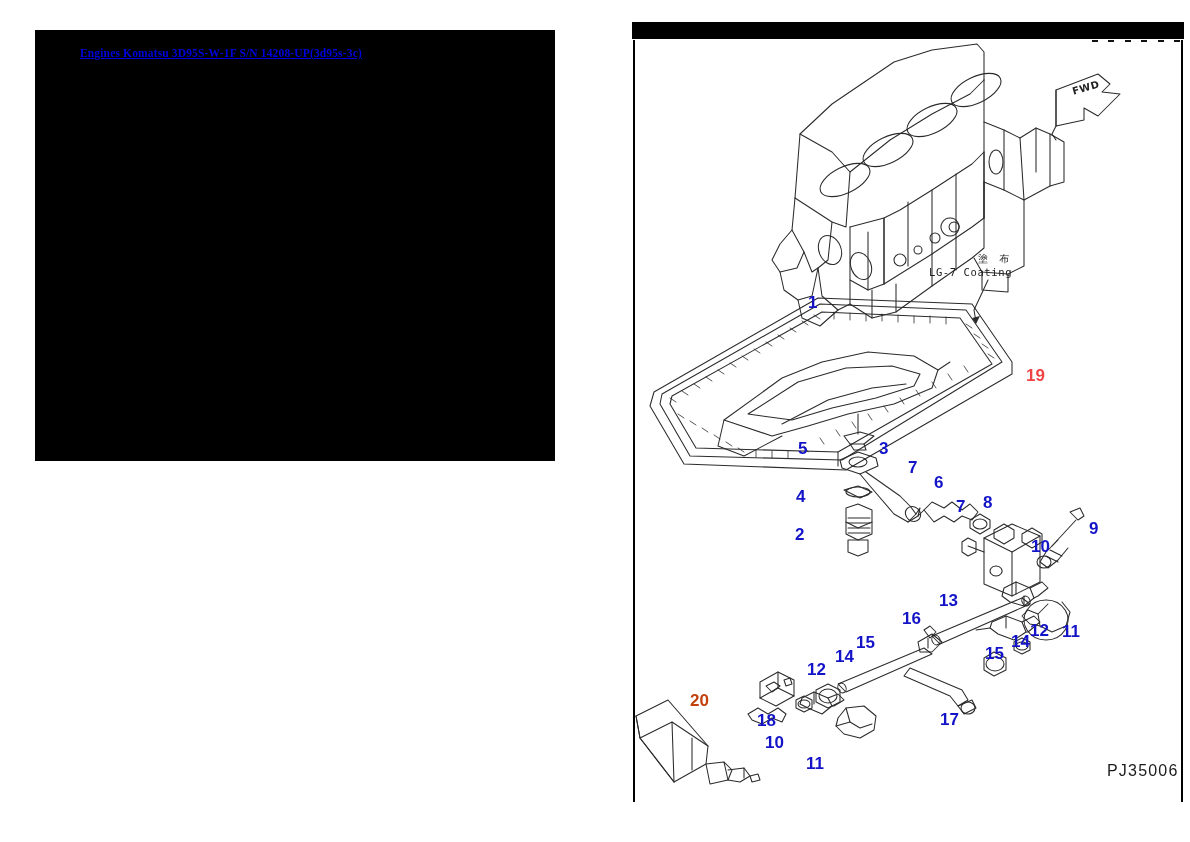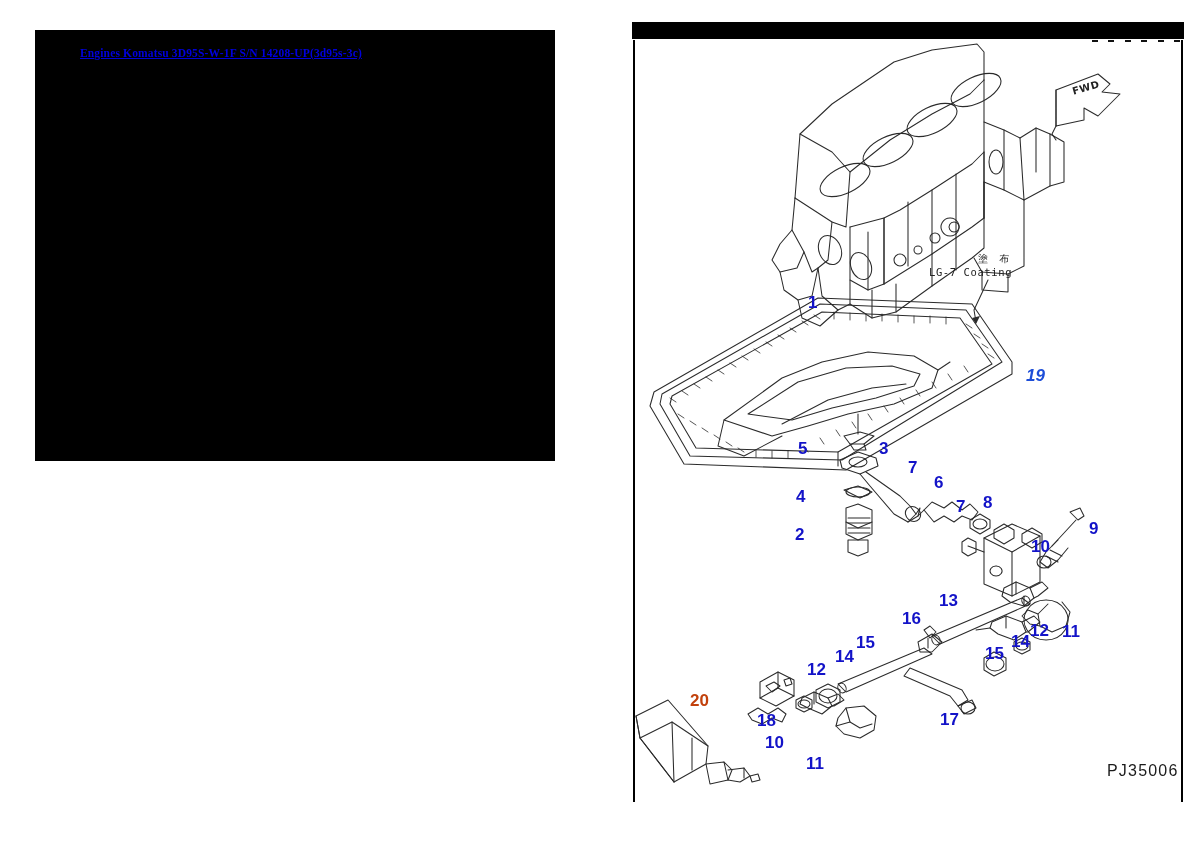--- a/index.html
+++ b/index.html
@@ -452,21 +452,21 @@
     <div id="coating-jp">塗 布</div>
     <div id="coating-en">LG-7 Coating</div>
 
     <div id="fwd-label">FWD</div>
 
 
     <div id="part-code">PJ35006</div>
 
     <div id="callout-layer">
         <div class="callout" style="left: 176px; top: 272px; color: rgb(19, 19, 200);">1</div>
-        <div class="callout" style="left: 394px; top: 345px; color: #1d4ed8; font-style: italic;">19</div>
+        <div class="callout" style="left: 394px; top: 345px; color: #ef4444;">19</div>
         <div class="callout" style="left: 166px; top: 418px; color: rgb(19, 19, 200);">5</div>
         <div class="callout" style="left: 247px; top: 418px; color: rgb(19, 19, 200);">3</div>
         <div class="callout" style="left: 164px; top: 466px; color: rgb(19, 19, 200);">4</div>
         <div class="callout" style="left: 163px; top: 504px; color: rgb(19, 19, 200);">2</div>
         <div class="callout" style="left: 276px; top: 437px; color: rgb(19, 19, 200);">7</div>
         <div class="callout" style="left: 302px; top: 452px; color: rgb(19, 19, 200);">6</div>
         <div class="callout" style="left: 324px; top: 476px; color: rgb(19, 19, 200);">7</div>
         <div class="callout" style="left: 351px; top: 472px; color: rgb(19, 19, 200);">8</div>
         <div class="callout" style="left: 457px; top: 498px; color: rgb(19, 19, 200);">9</div>
         <div class="callout" style="left: 399px; top: 516px; color: rgb(19, 19, 200);">10</div>

